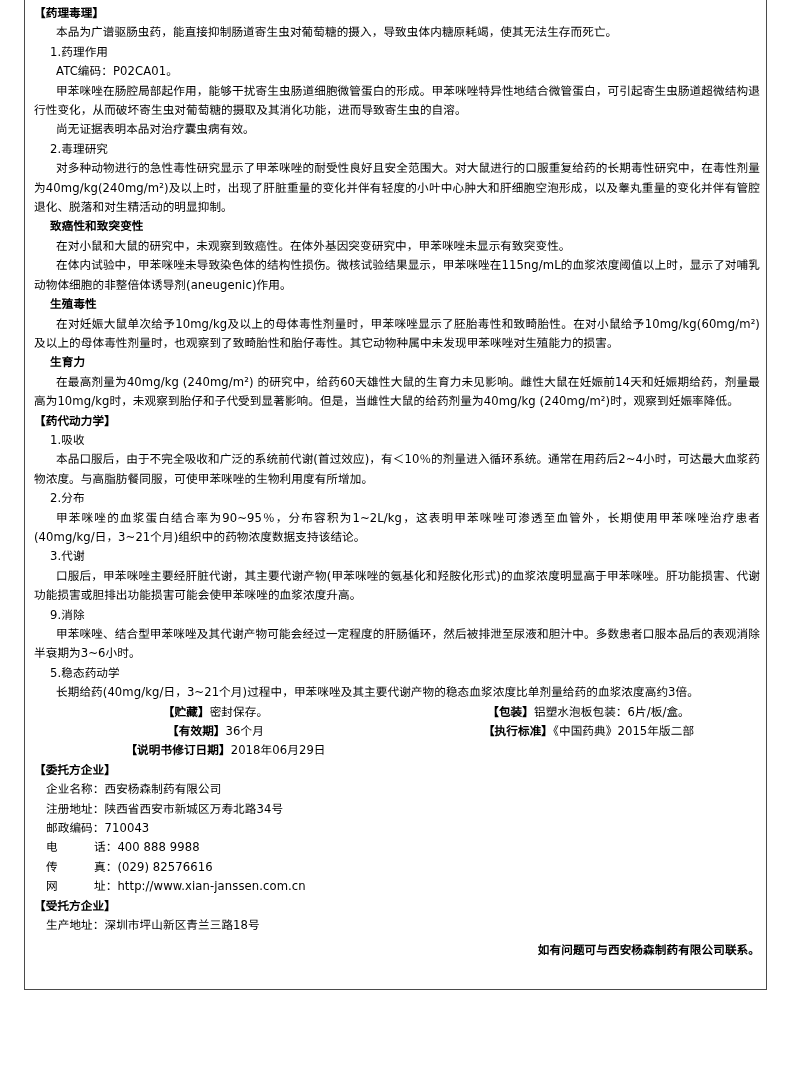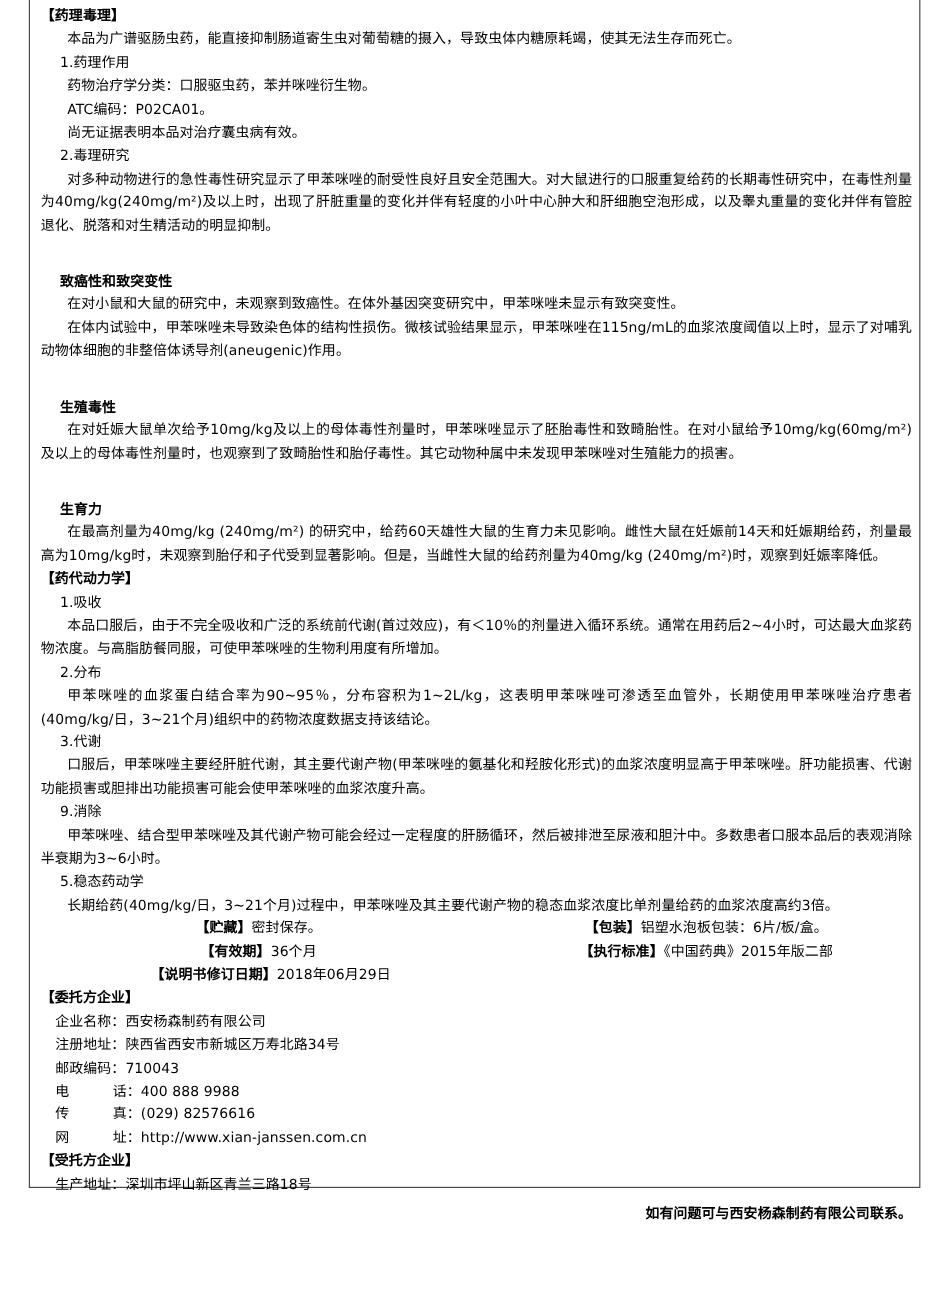--- a/index.html
+++ b/index.html
@@ -49,21 +49,20 @@
   .sec-head {
     font-weight: bold;
     line-height: 19.4px;
     white-space: nowrap;
   }
   .sub-head {
     font-weight: bold;
     padding-left: 16px;
     line-height: 19.4px;
     white-space: nowrap;
-    margin-top: 27px;
   }
   .num-head {
     padding-left: 16px;
     line-height: 19.4px;
     white-space: nowrap;
   }
   .para {
     text-indent: 22px;
     text-align: justify;
     text-justify: inter-ideograph;
@@ -112,22 +111,22 @@
 
   <div id="insert-frame"></div>
 
   <div id="insert-body">
 
     <div class="sec-head">【药理毒理】</div>
 
     <div class="para">本品为广谱驱肠虫药，能直接抑制肠道寄生虫对葡萄糖的摄入，导致虫体内糖原耗竭，使其无法生存而死亡。</div>
 
     <div class="num-head">1.药理作用</div>
-    <div class="para">药物治疗学分类：口服驱虫药，苯并咪唑衍生物。</div>
     <div class="para">ATC编码：P02CA01。</div>
+    <div class="para">甲苯咪唑在肠腔局部起作用，能够干扰寄生虫肠道细胞微管蛋白的形成。甲苯咪唑特异性地结合微管蛋白，可引起寄生虫肠道超微结构退行性变化，从而破坏寄生虫对葡萄糖的摄取及其消化功能，进而导致寄生虫的自溶。</div>
     <div class="para">尚无证据表明本品对治疗囊虫病有效。</div>
 
     <div class="num-head">2.毒理研究</div>
     <div class="para">对多种动物进行的急性毒性研究显示了甲苯咪唑的耐受性良好且安全范围大。对大鼠进行的口服重复给药的长期毒性研究中，在毒性剂量为40mg/kg(240mg/m²)及以上时，出现了肝脏重量的变化并伴有轻度的小叶中心肿大和肝细胞空泡形成，以及睾丸重量的变化并伴有管腔退化、脱落和对生精活动的明显抑制。</div>
 
     <div class="sub-head">致癌性和致突变性</div>
     <div class="para">在对小鼠和大鼠的研究中，未观察到致癌性。在体外基因突变研究中，甲苯咪唑未显示有致突变性。</div>
     <div class="para">在体内试验中，甲苯咪唑未导致染色体的结构性损伤。微核试验结果显示，甲苯咪唑在115ng/mL的血浆浓度阈值以上时，显示了对哺乳动物体细胞的非整倍体诱导剂(aneugenic)作用。</div>
 
     <div class="sub-head">生殖毒性</div>

